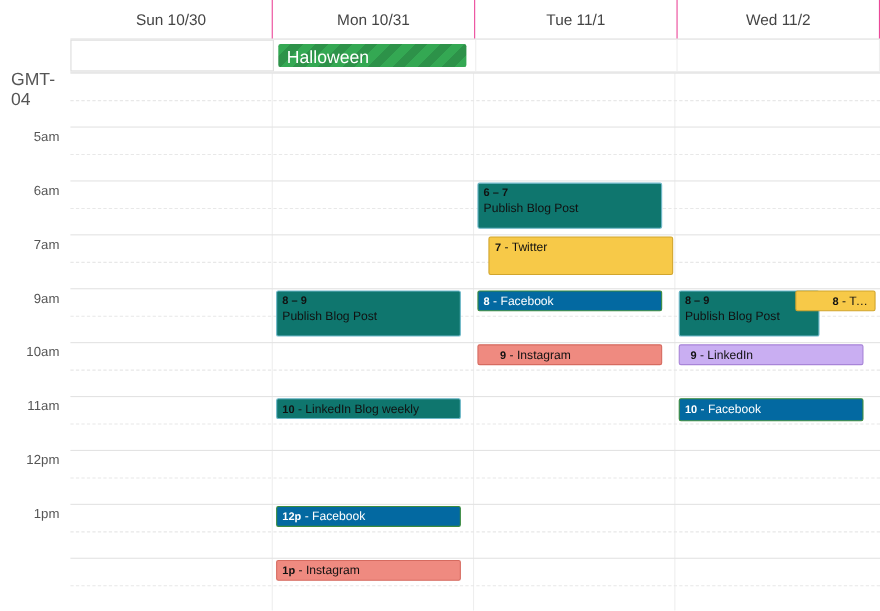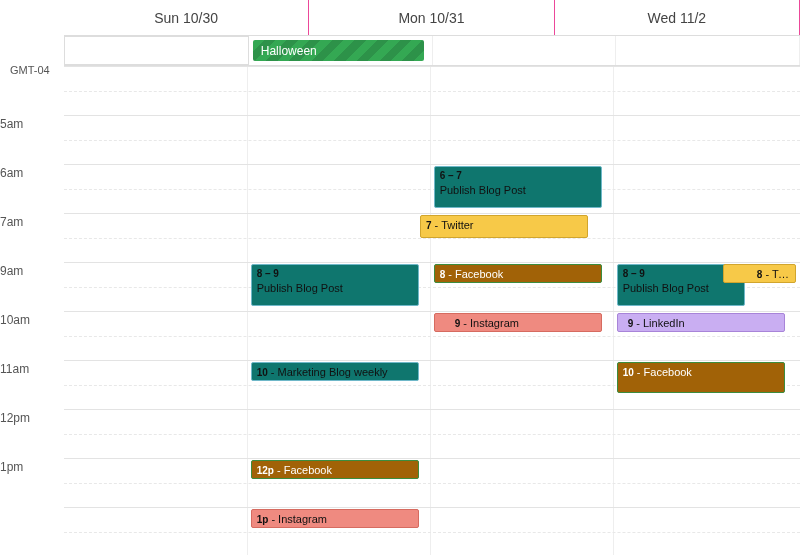--- a/index.html
+++ b/index.html
@@ -60,21 +60,21 @@
   }
 
   
   .tz{
     position: absolute;
     left: 0;
     top: calc(var(--header-h) + var(--allday-h) - 2px);
     width: var(--gutter);
     text-align: left;
     padding-left: 10px;
-    font-size: 11px;
+    font-size: 16px;
     color: #555;
   }
 
   
   .grid{
     position: absolute;
     top: calc(var(--header-h) + var(--allday-h));
     left: var(--gutter); right: 0;
     height: calc(10 * var(--row-h));
   }
@@ -98,20 +98,21 @@
   .col-line.c3{ left: calc(3 * var(--col-w)); }
 
   
   .hour-labels{
     position: absolute;
     top: calc(var(--header-h) + var(--allday-h));
     left: 0; width: var(--gutter);
   }
   .hour-labels div{
     height: var(--row-h);
+    text-align: right;
     padding-right: 10px;
     padding-top: 2px;
     font-size: 12px;
     color: #555;
   }
 
   
   .event{
     position: absolute;
     font-size: 11px;
@@ -122,44 +123,45 @@
     overflow: hidden;
     white-space: nowrap;
     text-overflow: ellipsis;
     color: #111;
   }
   .event.two-line{ white-space: normal; }
   .event .time{ font-weight: bold; font-size: 10px; }
   .event .title{ }
 
   .blue  { background:#0f766e; border-color:#6fb8c9; }
-  .green { background:#a16207; border-color:#3c8c3e; color:#fff;}
+  .green { background:#0369a1; border-color:#3c8c3e; color:#fff;}
   .green-diag{
     background: repeating-linear-gradient(135deg,#34a853 0 8px,#2d9249 8px 16px);
     border-color:#2d8f46; color:#fff;
   }
   .yellow{ background:#f7c948; border-color:#d1a52d; }
   .red   { background:#ef8a80; border-color:#d66b60; }
   .purple{ background:#c9aef2; border-color:#a884d8;padding-left:10px; }
 
   .allday-event{
     position:absolute;
     top:4px; bottom:4px;
     left:4px; right:8px;
     border-radius:2px;
     padding:4px 8px;
-    font-size:12px;
+    font-size:16px;
   }
 </style>
 </head>
 <body>
 
 <div class="day-header">
   <div class="day">Sun 10/30</div>
   <div class="day">Mon 10/31</div>
+  <div class="day">Tue 11/1</div>
   <div class="day">Wed 11/2</div>
 </div>
 
 <div class="allday-band">
   <div class="slot empty-box"></div>
   <div class="slot" id="allday-1">
       <div class="allday-event green-diag">Halloween</div>
     </div>
   <div class="slot"></div>
   <div class="slot"></div>
@@ -190,30 +192,30 @@
     <div class="hour-row"></div>
     <div class="hour-row"></div>
     <div class="hour-row"></div>
     <div class="hour-row"></div>
     <div class="hour-row"></div>
     <div class="hour-row"></div>
     <div class="event blue two-line" style="top: 100px; left: 369.66px; width: 168.36px; height: 41.65px;">
       <div class="time">6 – 7</div>
       <div class="title">Publish Blog Post</div>
     </div>
-    <div class="event yellow" style="top: 149px; left: 356px; width: 168.36px; height: 23px;"><span class="time">7</span> - <span class="title">Twitter</span></div>
+    <div class="event yellow" style="top: 149px; left: 380px; width: 168.36px; height: 35px;"><span class="time">7</span> - <span class="title">Twitter</span></div>
     <div class="event blue two-line" style="top: 198px; left: 186.66px; width: 168.36px; height: 41.65px;">
       <div class="time">8 – 9</div>
       <div class="title">Publish Blog Post</div>
     </div>
     <div class="event green" style="top: 198px; left: 369.66px; width: 168.36px; height: 18.62px;"><span class="time">8</span> - <span class="title">Facebook</span></div>
     <div class="event blue two-line" style="top: 198px; left: 552.66px; width: 128.1px; height: 41.65px;">
       <div class="time">8 – 9</div>
       <div class="title">Publish Blog Post</div>
     </div>
     <div class="event yellow" style="top: 198px; left: 658.8px; width: 73.2px; height: 18.62px; padding-left: 33px;"><span class="time">8</span> - <span class="title">Twitter</span></div>
     <div class="event red" style="top: 247px; left: 369.66px; width: 168.36px; height: 18.62px; padding-left: 20px;"><span class="time">9</span> - <span class="title">Instagram</span></div>
     <div class="event purple" style="top: 247px; left: 552.66px; width: 168.36px; height: 18.62px;"><span class="time">9</span> - <span class="title">LinkedIn</span></div>
-    <div class="event blue" style="top: 296px; left: 186.66px; width: 168.36px; height: 18.62px;"><span class="time">10</span> - <span class="title">Marketing Blog weekly</span></div>
-    <div class="event green" style="top: 296px; left: 552.66px; width: 168.36px; height: 31px;"><span class="time">10</span> - <span class="title">Facebook</span></div>
+    <div class="event blue" style="top: 296px; left: 186.66px; width: 168.36px; height: 18.62px;"><span class="time">10</span> - <span class="title">LinkedIn Blog weekly</span></div>
+    <div class="event green" style="top: 296px; left: 552.66px; width: 168.36px; height: 21px;"><span class="time">10</span> - <span class="title">Facebook</span></div>
     <div class="event green" style="top: 394px; left: 186.66px; width: 168.36px; height: 18.62px;"><span class="time">12p</span> - <span class="title">Facebook</span></div>
     <div class="event red" style="top: 443px; left: 186.66px; width: 168.36px; height: 18.62px;"><span class="time">1p</span> - <span class="title">Instagram</span></div>
   </div>
 
 </body></html>

